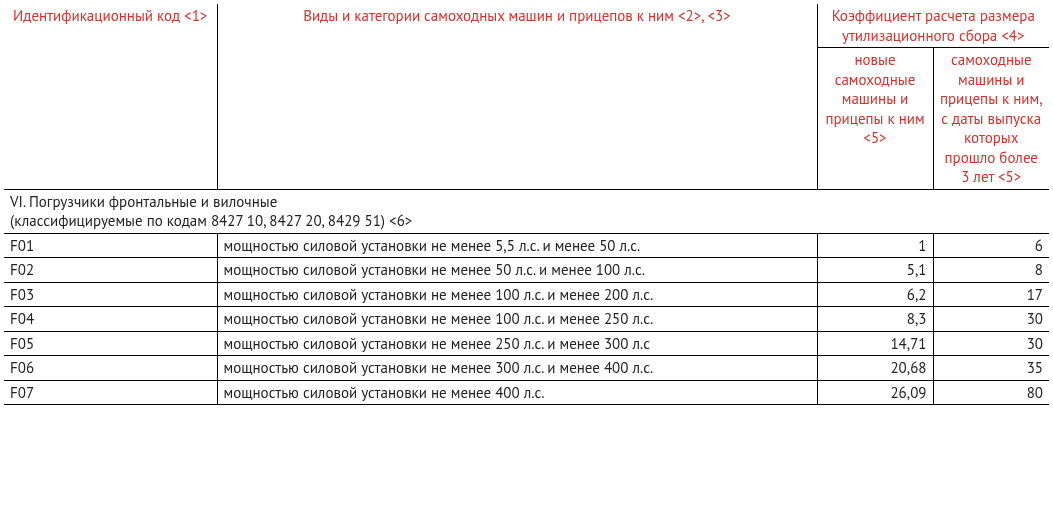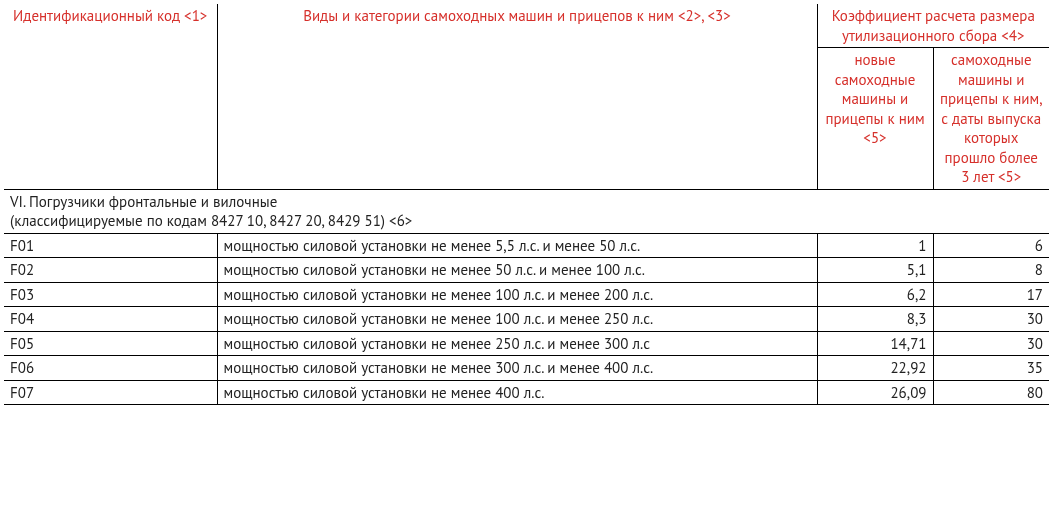--- a/index.html
+++ b/index.html
@@ -102,21 +102,21 @@
       </tr>
       <tr>
         <td>F05</td>
         <td>мощностью силовой установки не менее 250 л.с. и менее 300 л.с</td>
         <td class="num">14,71</td>
         <td class="num">30</td>
       </tr>
       <tr>
         <td>F06</td>
         <td>мощностью силовой установки не менее 300 л.с. и менее 400 л.с.</td>
-        <td class="num">22,92</td>
+        <td class="num">20,68</td>
         <td class="num">35</td>
       </tr>
       <tr>
         <td>F07</td>
         <td>мощностью силовой установки не менее 400 л.с.</td>
         <td class="num">26,09</td>
         <td class="num">80</td>
       </tr>
     </tbody>
 </table>

